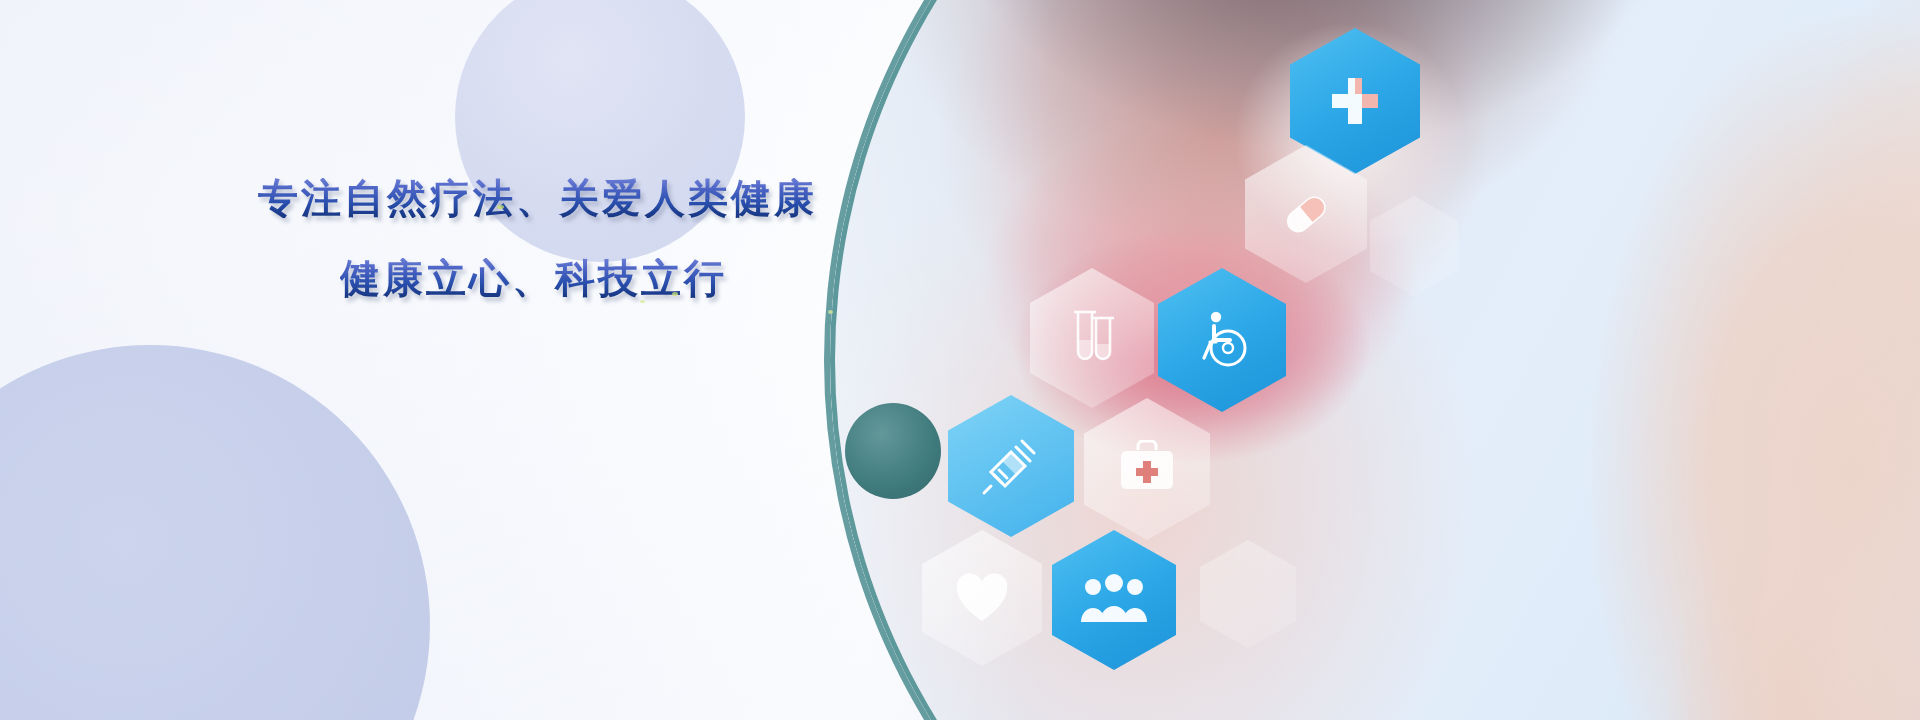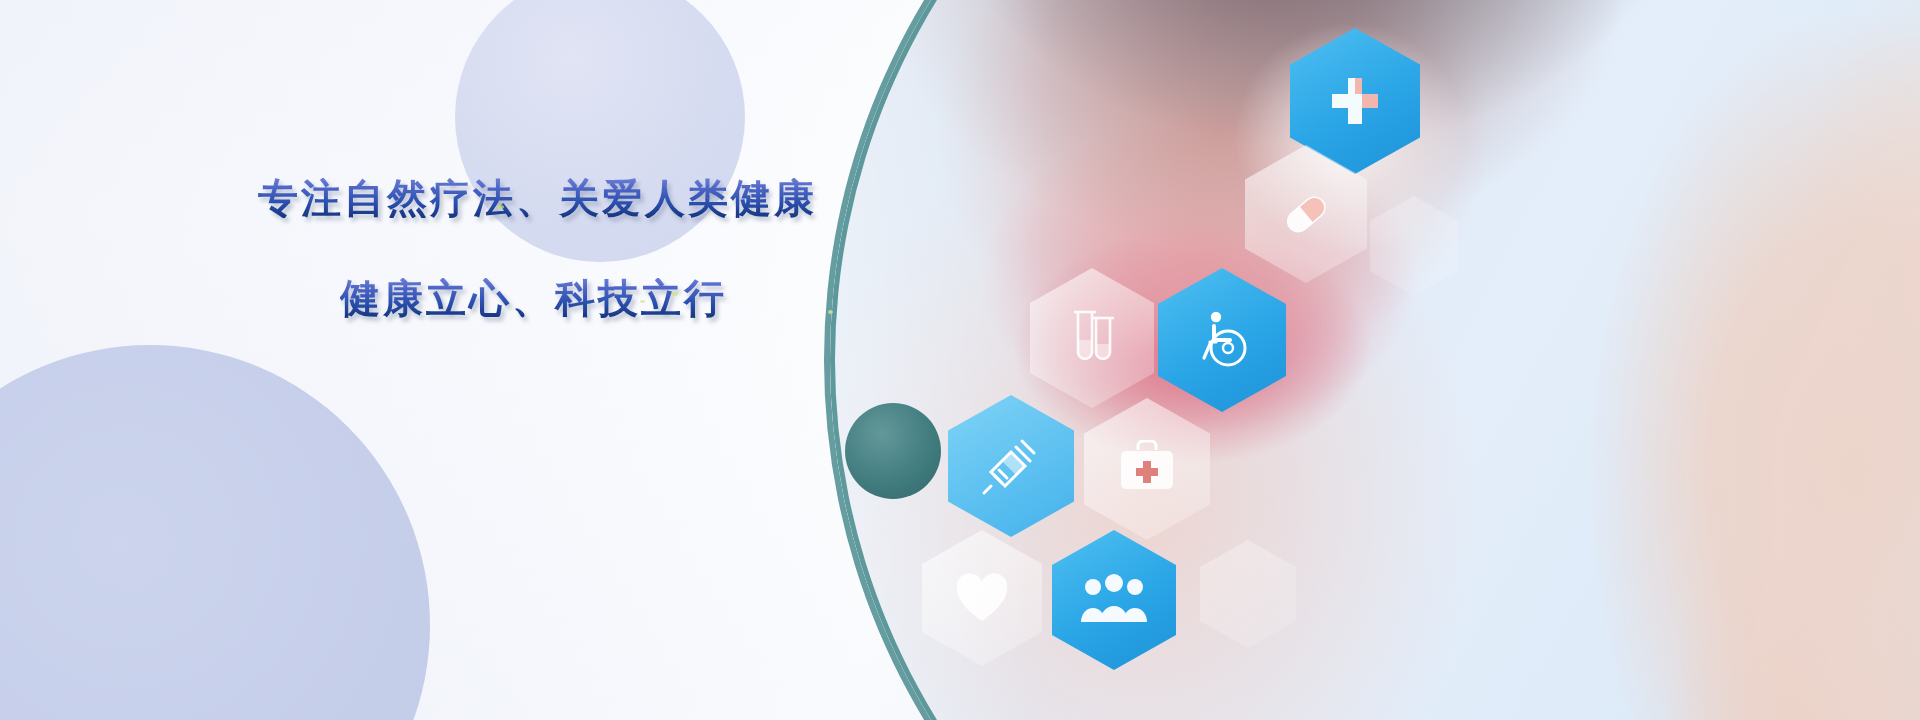--- a/index.html
+++ b/index.html
@@ -134,21 +134,21 @@
     line-height:1;
     white-space:nowrap;
     background:linear-gradient(180deg,#6d7fd6 0%,#4a63c4 28%,#2a4fae 62%,#16357f 100%);
     -webkit-background-clip:text;
     background-clip:text;
     color:transparent;
     -webkit-text-fill-color:transparent;
     filter:drop-shadow(3px 4px 2px rgba(120,130,160,.45));
   }
   .line-1{margin-left:0;}
-  .line-2{margin-left:82px;margin-top:60px;}
+  .line-2{margin-left:82px;margin-top:40px;}
 
   
   .speck{position:absolute;border-radius:50%;opacity:.75;}
 </style>
 </head>
 <body>
 
 <div id="banner">
 
   <div class="bg-base"></div>

